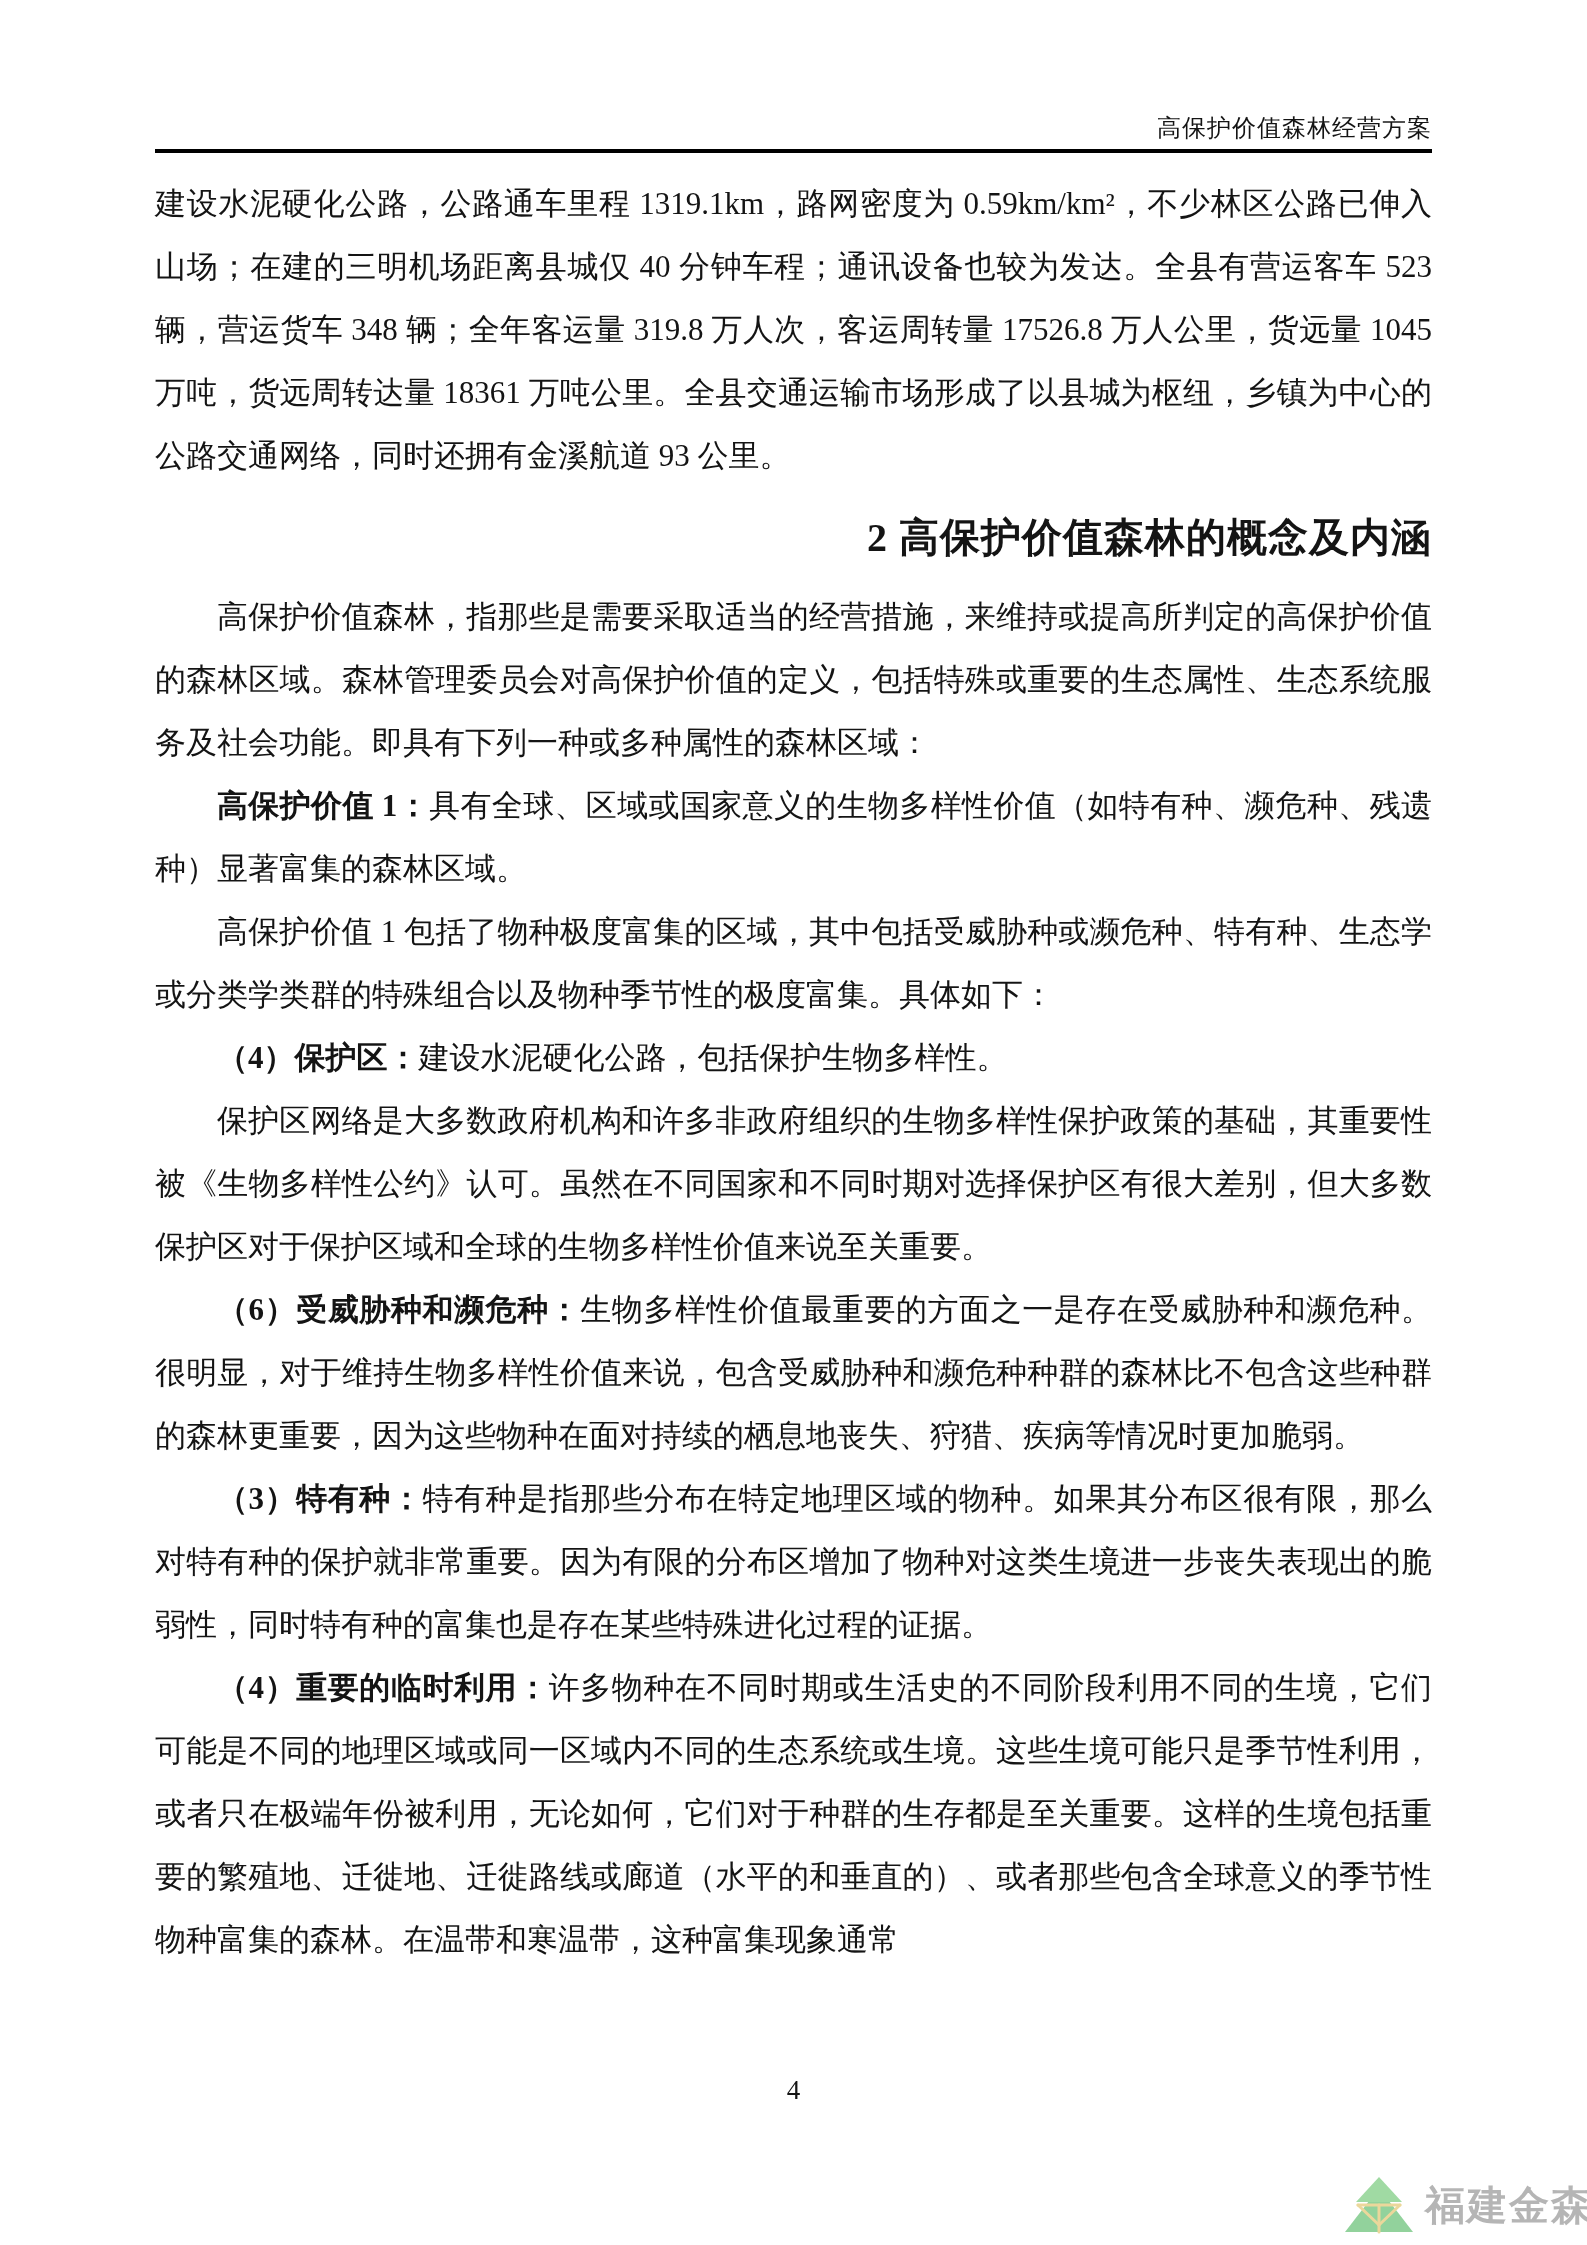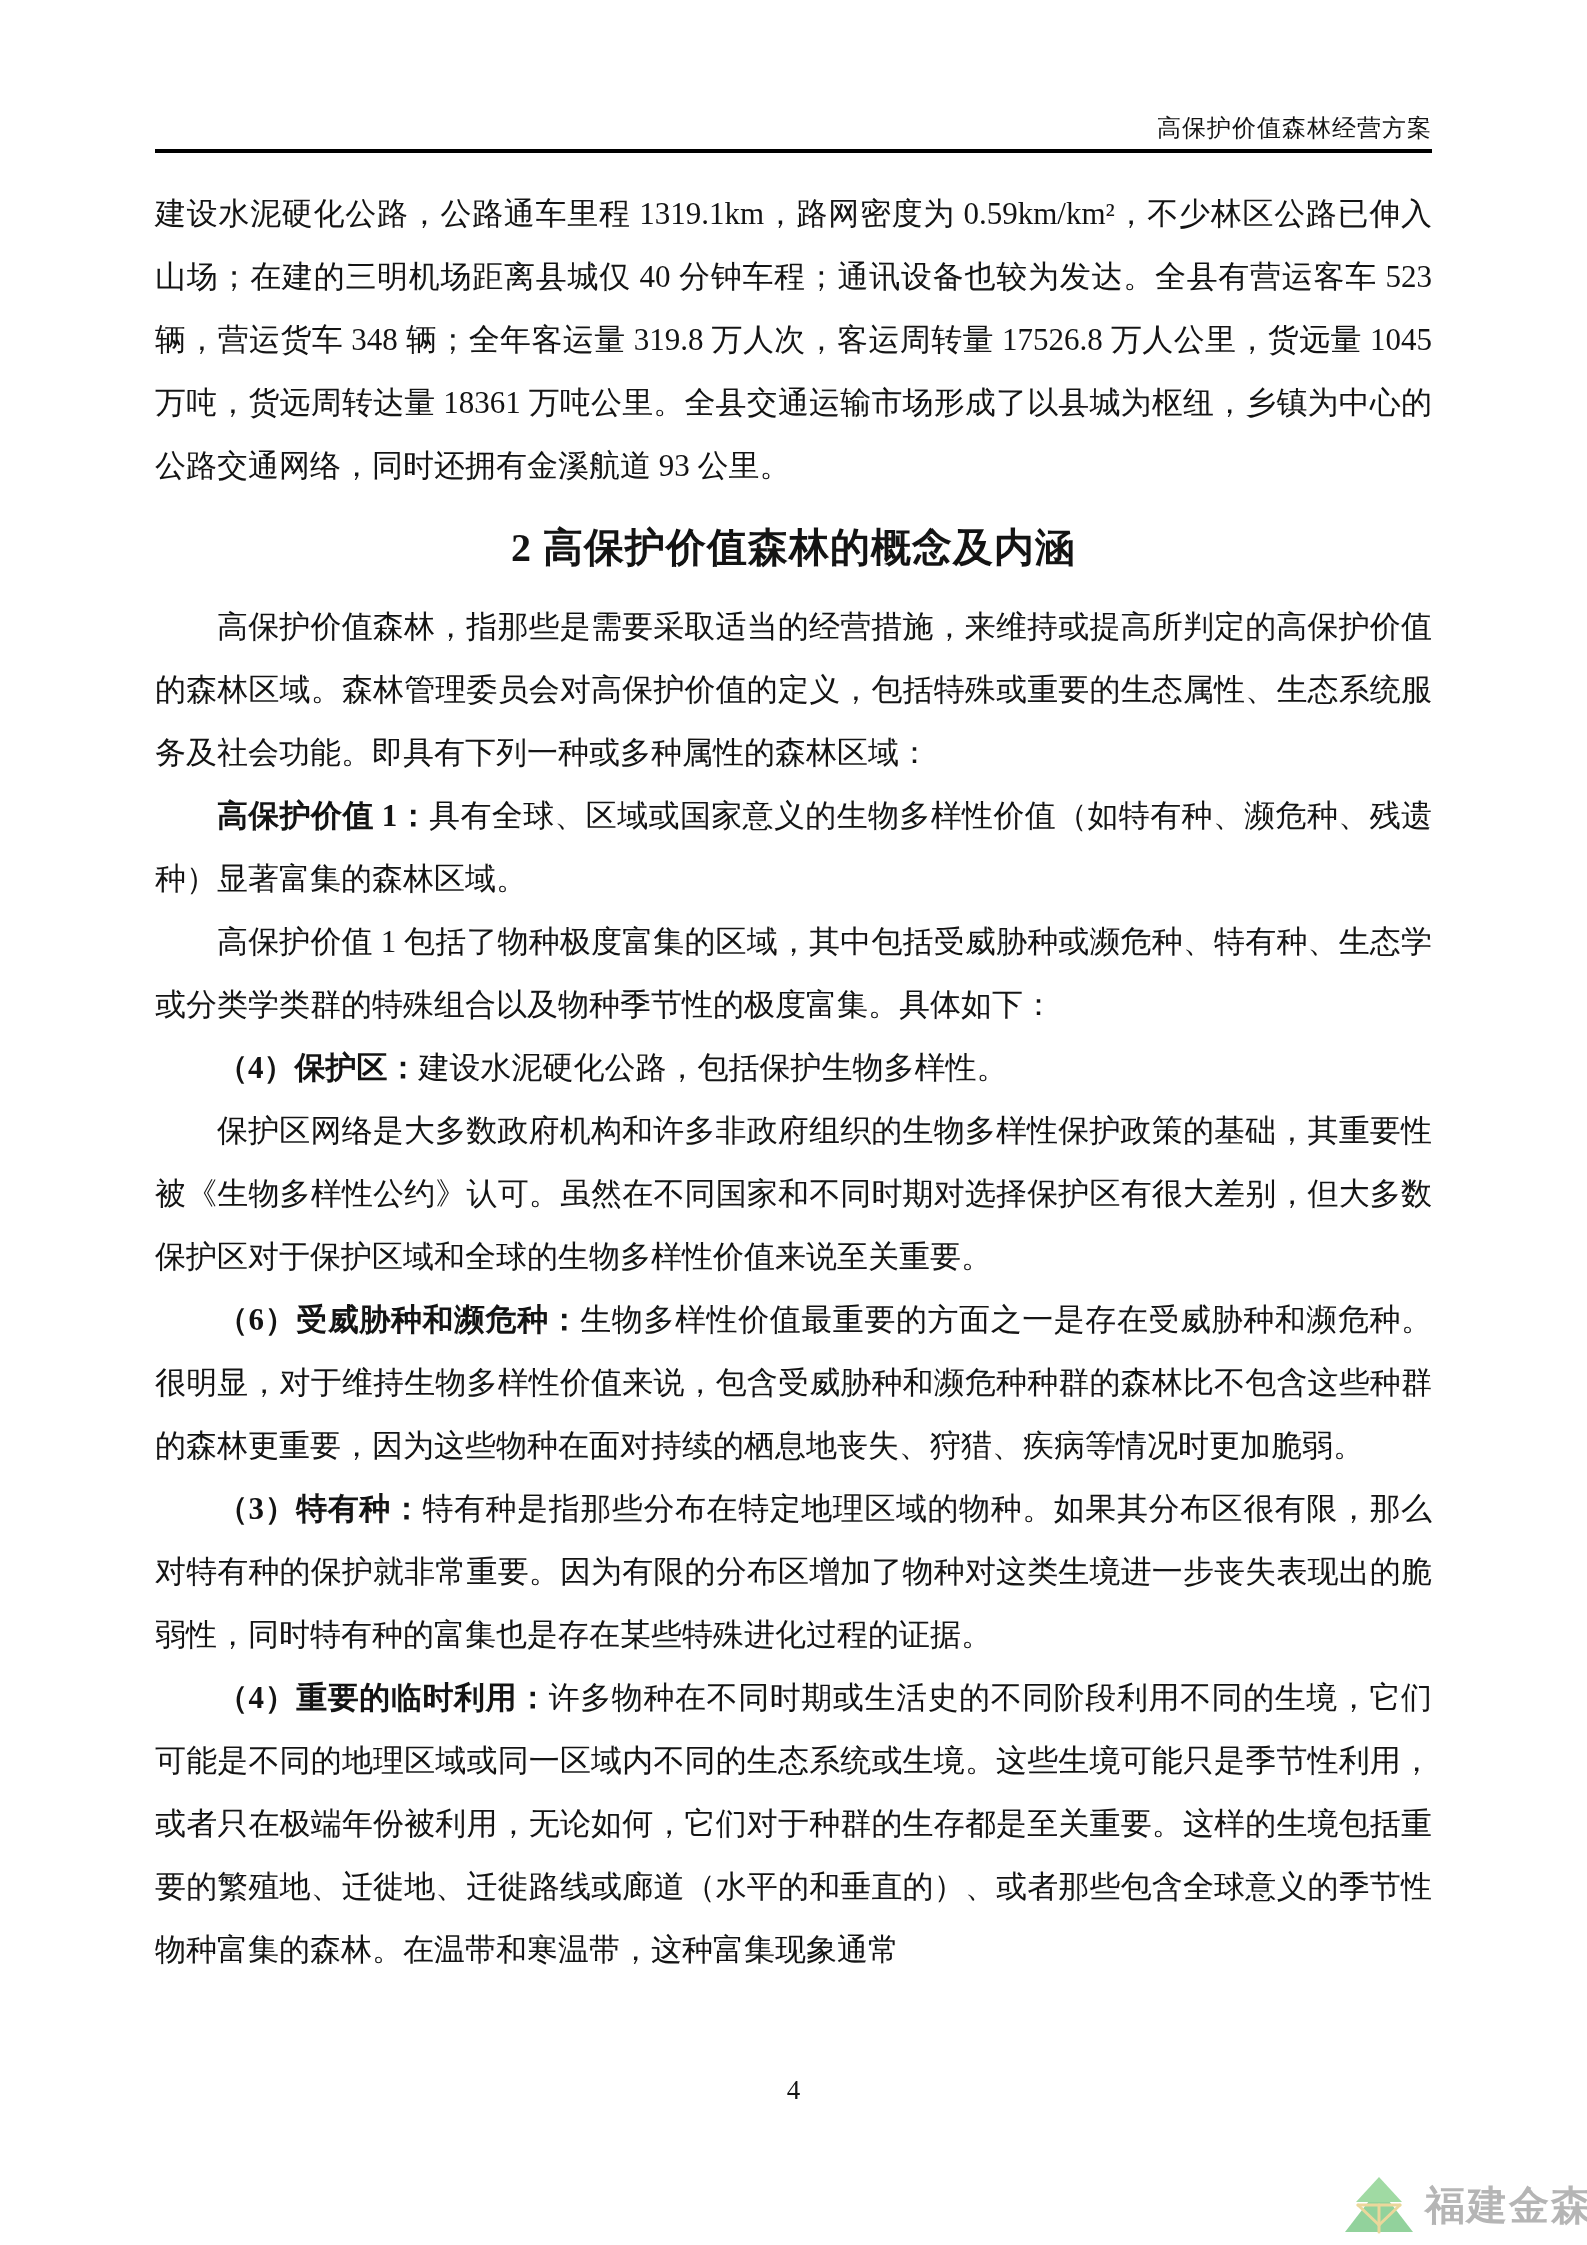--- a/index.html
+++ b/index.html
@@ -24,38 +24,38 @@
   .rule {
     position: absolute;
     top: 149px;
     left: 155px;
     width: 1277px;
     height: 4px;
     background: #000000;
   }
   .content {
     position: absolute;
-    top: 182px;
+    top: 172px;
     left: 155px;
     width: 1277px;
     font-size: 31px;
     line-height: 63px;
     text-align: justify;
     text-justify: inter-ideograph;
   }
   .para { margin: 0; text-indent: 2em; }
   .para.no-indent { text-indent: 0; }
   .lead { font-weight: bold; }
   h2.section {
     font-size: 40px;
     font-weight: bold;
     line-height: 62px;
     margin: 20px 0 16px 0;
     text-indent: 0;
-    text-align: center;
+    text-align: right;
     letter-spacing: 1px;
   }
   .page-num {
     position: absolute;
     top: 2075px;
     left: 0;
     width: 100%;
     text-align: center;
     font-size: 27px;
   }

